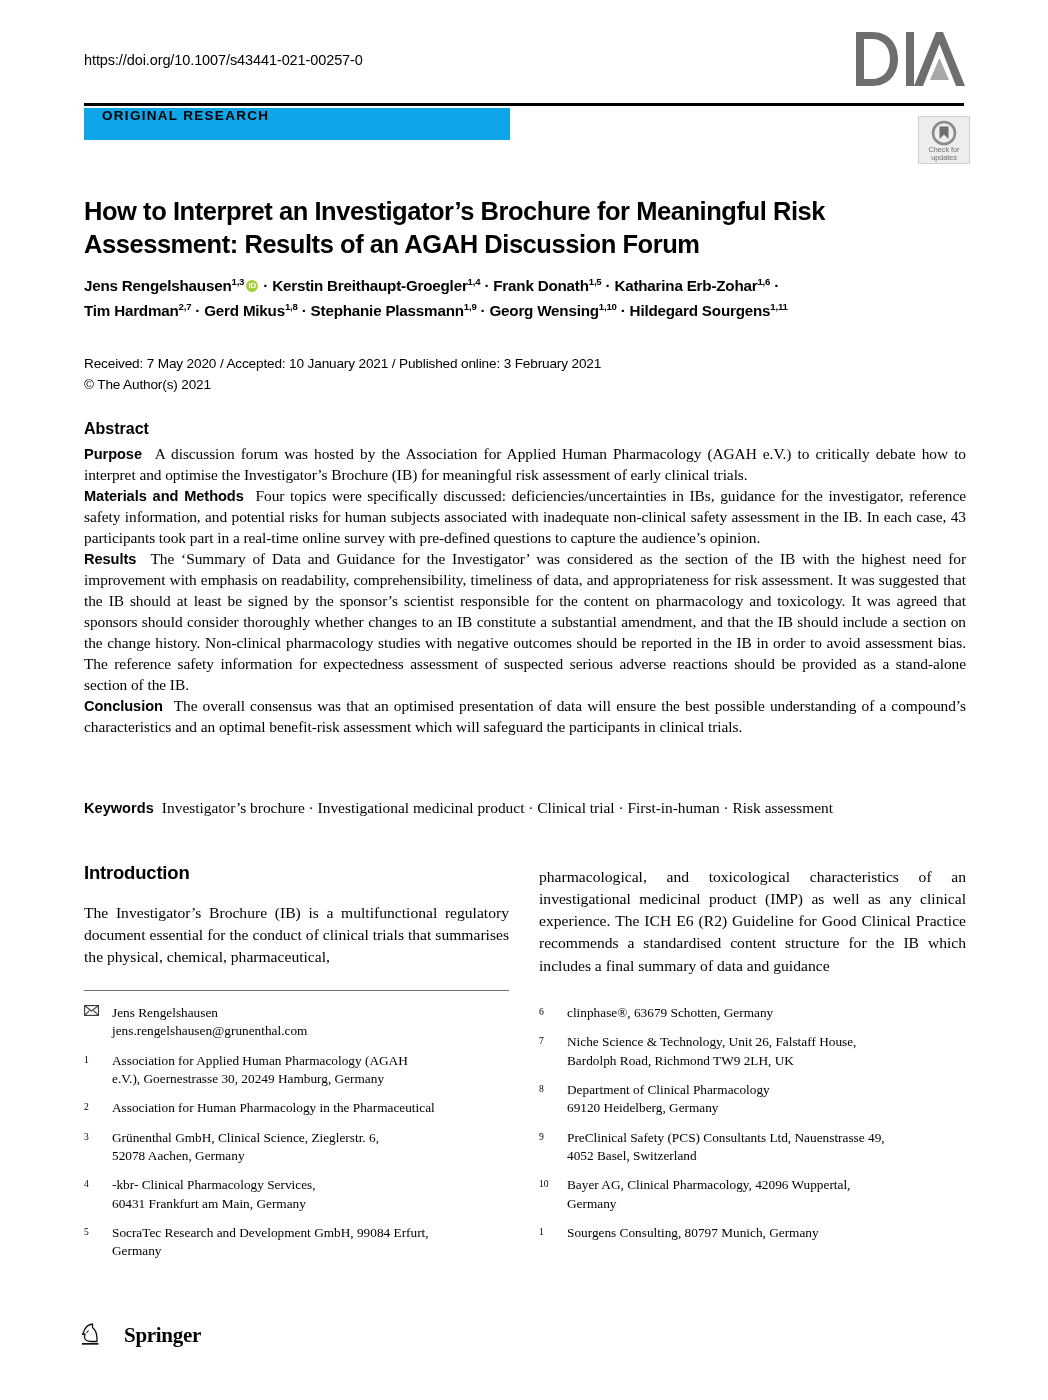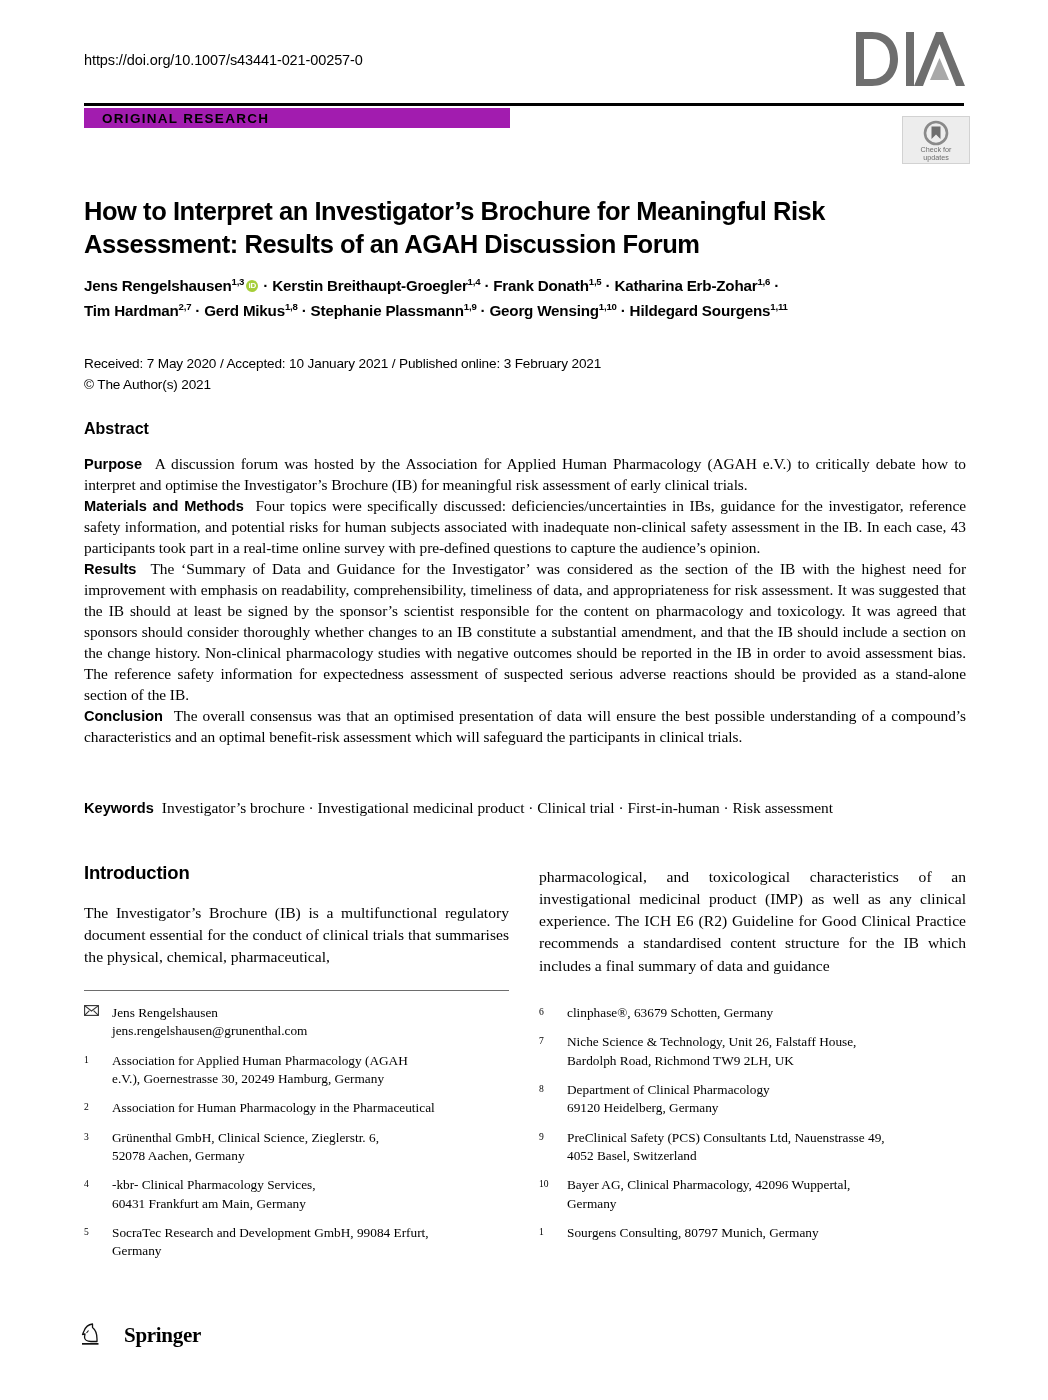--- a/index.html
+++ b/index.html
@@ -54,38 +54,37 @@
     width: 880px;
     height: 2.6px;
     background: #000000;
   }
 
   .orig-research {
     position: absolute;
     left: 84px;
     top: 108px;
     width: 426px;
-    height: 20px;
-    background: #a21caf;
+    height: 32px;
+    background: #0ea5e9;
     display: flex;
-    align-items: center;
   }
   .orig-research span {
     font-family: "Liberation Sans", sans-serif;
     font-weight: bold;
     font-size: 13.5px;
     letter-spacing: 1.3px;
     padding-left: 18px;
   }
 
   .check-updates {
     position: absolute;
     right: 78px;
     top: 116px;
-    width: 68px;
+    width: 52px;
     height: 48px;
     background: #ededed;
     border: 1px solid #d2d2d2;
     box-sizing: border-box;
     display: flex;
     flex-direction: column;
     align-items: center;
     justify-content: flex-start;
     padding-top: 3px;
   }
@@ -168,21 +167,21 @@
   .abstract {
     position: absolute;
     left: 84px;
     top: 420px;
     width: 882px;
   }
   .abs-head {
     font-family: "Liberation Sans", sans-serif;
     font-weight: bold;
     font-size: 16px;
-    margin-bottom: 16px;
+    margin-bottom: 6px;
   }
   .abs-para {
     font-family: "Liberation Serif", serif;
     font-size: 15.4px;
     line-height: 1.355;
     text-align: justify;
     margin: 0 0 0.5px 0;
     letter-spacing: -0.06px;
   }
   .abs-label {

